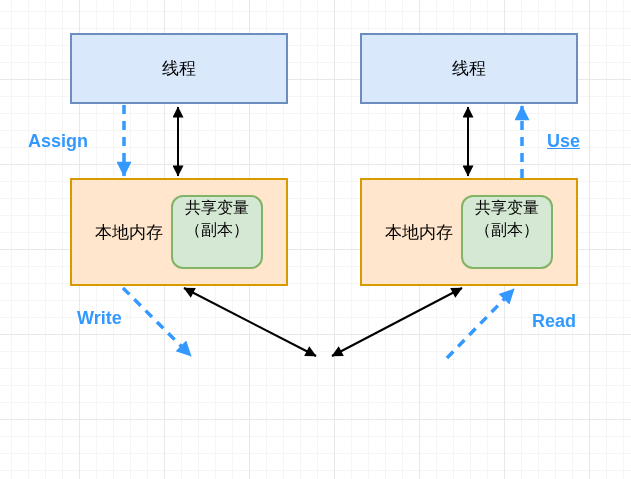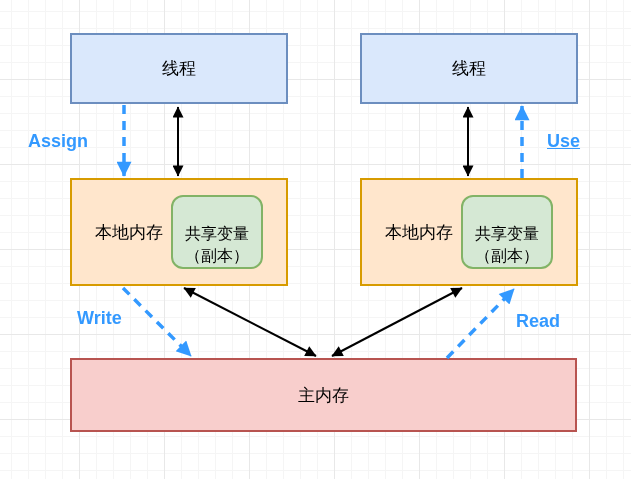--- a/index.html
+++ b/index.html
@@ -35,36 +35,36 @@
   .local-box{
     width:218px;height:108px;top:178px;
     background:var(--local-fill);border:2px solid var(--local-border);
     font-size:17px;display:flex;align-items:center;justify-content:center;gap:8px;
   }
   .local-left{left:70px;}
   .local-right{left:360px;}
   .shared-box{
     width:92px;height:74px;border-radius:12px;
     background:var(--shared-fill);border:2px solid var(--shared-border);
-    display:flex;flex-direction:column;align-items:center;justify-content:flex-end;
+    display:flex;flex-direction:column;align-items:center;justify-content:flex-start;
     font-size:16px;line-height:22px;text-align:center;flex:0 0 auto;
   }
   .main-box{
     left:70px;top:358px;width:507px;height:74px;
     background:var(--main-fill);border:2px solid var(--main-border);
     font-size:17px;
   }
   .edge-label{
     position:absolute;font-size:18px;font-weight:bold;color:var(--edge-blue);
     white-space:nowrap;
   }
   .lbl-assign{left:28px;top:131px;}
   .lbl-use{left:547px;top:131px;text-decoration:underline;}
   .lbl-write{left:77px;top:308px;}
-  .lbl-read{left:516px;top:311px;}
+  .lbl-read{left:532px;top:311px;}
   svg.edges{position:absolute;left:0;top:0;pointer-events:none;}
   .blue-edge{stroke:var(--edge-blue);stroke-width:3.5;fill:none;stroke-dasharray:9 7;}
   .black-edge{stroke:var(--edge-black);stroke-width:2;fill:none;}
 </style>
 </head>
 <body>
 
 <div class="canvas">
 
   <div class="node thread-box thread-left">
@@ -84,23 +84,20 @@
   </div>
 
   <div class="node local-box local-right">
     <span>本地内存</span>
     <div class="shared-box">
       <span>共享变量</span>
       <span>（副本）</span>
     </div>
   </div>
 
-  <div class="node main-box">
-    <span>主内存</span>
-  </div>
 
   <div class="edge-label lbl-assign">Assign</div>
   <div class="edge-label lbl-use">Use</div>
   <div class="edge-label lbl-write">Write</div>
   <div class="edge-label lbl-read">Read</div>
 
   <svg class="edges" width="631" height="479" viewBox="0 0 631 479">
     <defs>
       <marker id="arrowBlue" viewBox="0 0 10 10" refX="9.5" refY="5" markerWidth="17" markerHeight="15" markerUnits="userSpaceOnUse" orient="auto-start-reverse">
         <path d="M0,0 L10,5 L0,10 Z" fill="#3399FF"></path>

